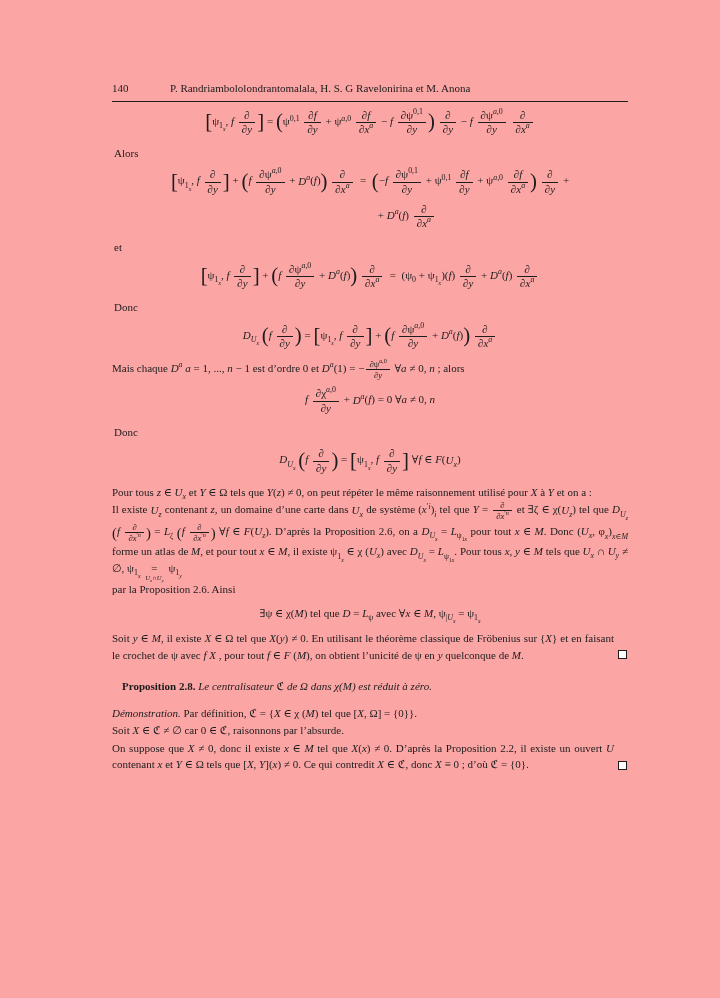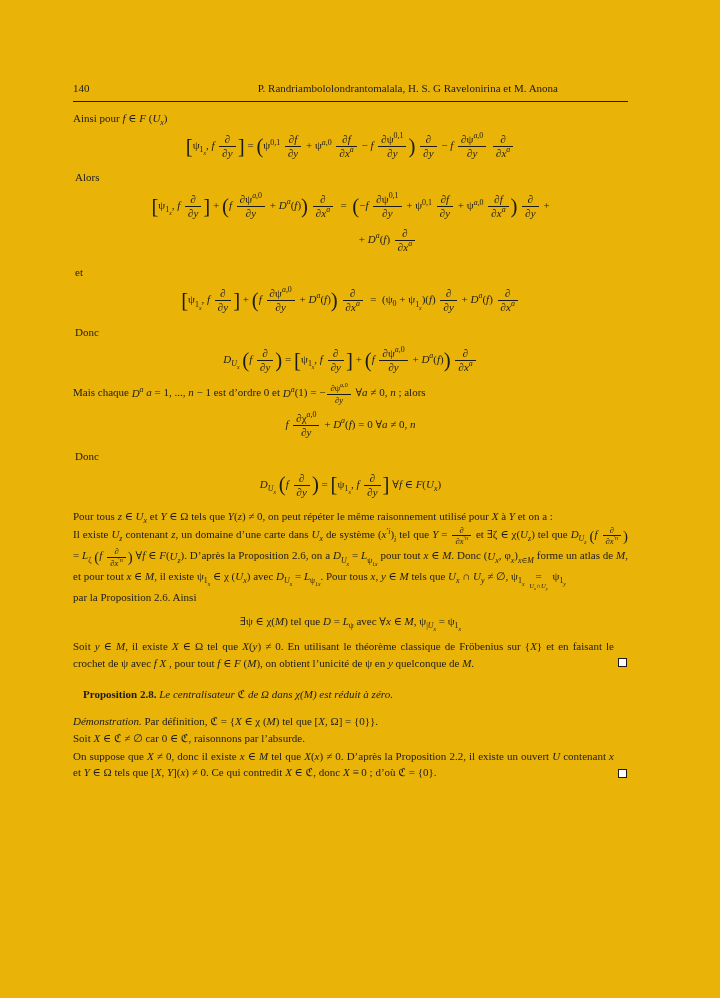--- a/index.html
+++ b/index.html
@@ -1,24 +1,24 @@
 <!DOCTYPE html>
 <html><head>
 <meta charset="utf-8">
 <style>
   html,body { margin:0; padding:0; background:#ffffff; }
   .page {
-    position:relative; width:720px; height:998px; background:#eab308;
+    position:relative; width:720px; height:998px; background:#fca5a5;
     font-family:"Liberation Serif","DejaVu Serif",serif; color:#1c1c1c;
-    box-sizing:border-box; padding:80px 92px 0 73px; overflow:hidden;
+    box-sizing:border-box; padding:80px 92px 0 112px; overflow:hidden;
     font-size:11px; line-height:1.5;
   }
   header.runhead { display:flex; align-items:baseline; border-bottom:1.4px solid #1c1c1c; padding-bottom:4px; }
   .pageno { width:58px; }
-  .authors { flex:1; text-align:right; padding-right:70px; }
+  .authors { flex:1; text-align:left; padding-right:70px; }
 
   p.text { margin:8px 0 6px; text-align:justify; }
   p.lab  { margin:8px 2px 4px; }
   .eq { text-align:center; margin:7px 0 9px; }
   .eq-cont { text-align:left; padding-left:51.5%; margin:-2px 0 9px; }
 
   sup, sub { font-size:0.72em; line-height:0; }
 
   
   .fr { display:inline-block; vertical-align:middle; text-align:center; line-height:1.2; margin:0 2px; }
@@ -48,21 +48,20 @@
 <body>
 
 <div class="page">
 
   <header class="runhead">
     <span class="pageno">140</span>
     <span class="authors">P. Randriambololondrantomalala, H. S. G Ravelonirina et M. Anona</span>
   </header>
 
   <main>
-    <p class="text">Ainsi pour <i>f</i> ∈ <i>F</i> (<i>U<sub>x</sub></i>)</p>
 
     <div class="eq"><span class="bd">[</span>ψ<sub>1<sub><i>x</i></sub></sub>, <i>f</i> <span class="fr"><span class="n">∂</span><span class="d">∂<i>y</i></span></span><span class="bd">]</span> = <span class="bd">(</span>ψ<sup>0,1</sup> <span class="fr"><span class="n">∂<i>f</i></span><span class="d">∂<i>y</i></span></span> + ψ<sup><i>a</i>,0</sup> <span class="fr"><span class="n">∂<i>f</i></span><span class="d">∂<i>x<sup>a</sup></i></span></span> − <i>f</i> <span class="fr"><span class="n">∂ψ<sup>0,1</sup></span><span class="d">∂<i>y</i></span></span><span class="bd">)</span> <span class="fr"><span class="n">∂</span><span class="d">∂<i>y</i></span></span> − <i>f</i> <span class="fr"><span class="n">∂ψ<sup><i>a</i>,0</sup></span><span class="d">∂<i>y</i></span></span> <span class="fr"><span class="n">∂</span><span class="d">∂<i>x<sup>a</sup></i></span></span></div>
 
     <p class="lab">Alors</p>
 
     <div class="eq"><span class="bd">[</span>ψ<sub>1<sub><i>x</i></sub></sub>, <i>f</i> <span class="fr"><span class="n">∂</span><span class="d">∂<i>y</i></span></span><span class="bd">]</span> + <span class="bd">(</span><i>f</i> <span class="fr"><span class="n">∂ψ<sup><i>a</i>,0</sup></span><span class="d">∂<i>y</i></span></span> + <i>D<sup>a</sup></i>(<i>f</i>)<span class="bd">)</span> <span class="fr"><span class="n">∂</span><span class="d">∂<i>x<sup>a</sup></i></span></span> = <span class="bd">(</span>−<i>f</i> <span class="fr"><span class="n">∂ψ<sup>0,1</sup></span><span class="d">∂<i>y</i></span></span> + ψ<sup>0,1</sup> <span class="fr"><span class="n">∂<i>f</i></span><span class="d">∂<i>y</i></span></span> + ψ<sup><i>a</i>,0</sup> <span class="fr"><span class="n">∂<i>f</i></span><span class="d">∂<i>x<sup>a</sup></i></span></span><span class="bd">)</span> <span class="fr"><span class="n">∂</span><span class="d">∂<i>y</i></span></span> +</div>
     <div class="eq-cont">+ <i>D<sup>a</sup></i>(<i>f</i>) <span class="fr"><span class="n">∂</span><span class="d">∂<i>x<sup>a</sup></i></span></span></div>
 
     <p class="lab">et</p>
 

